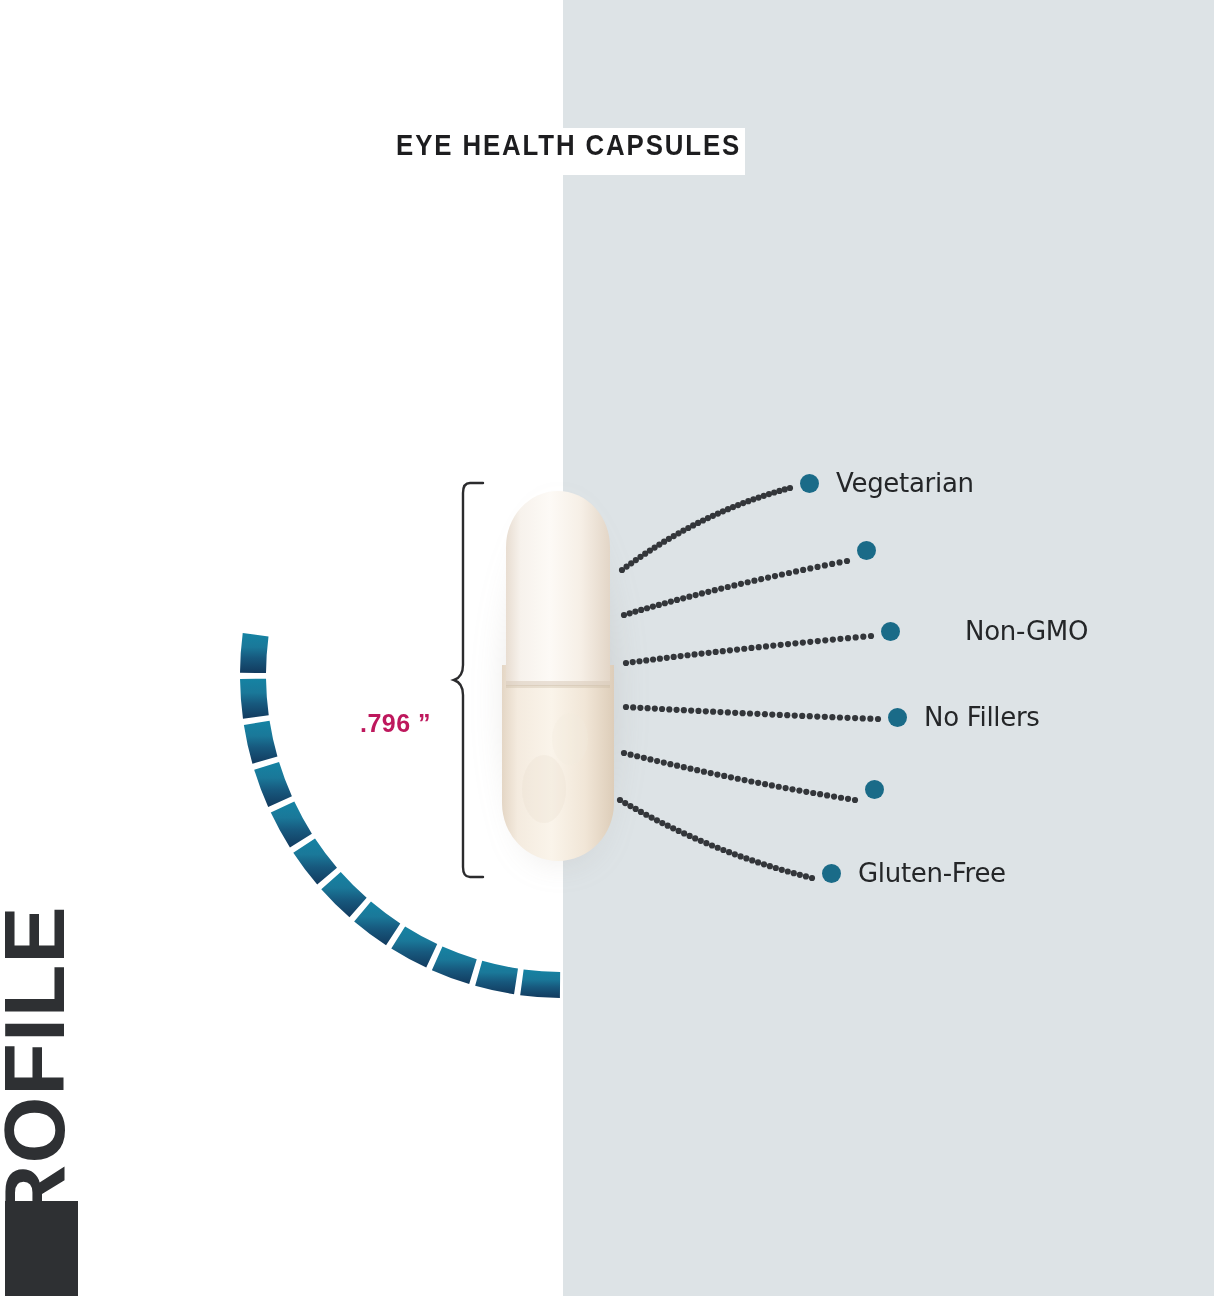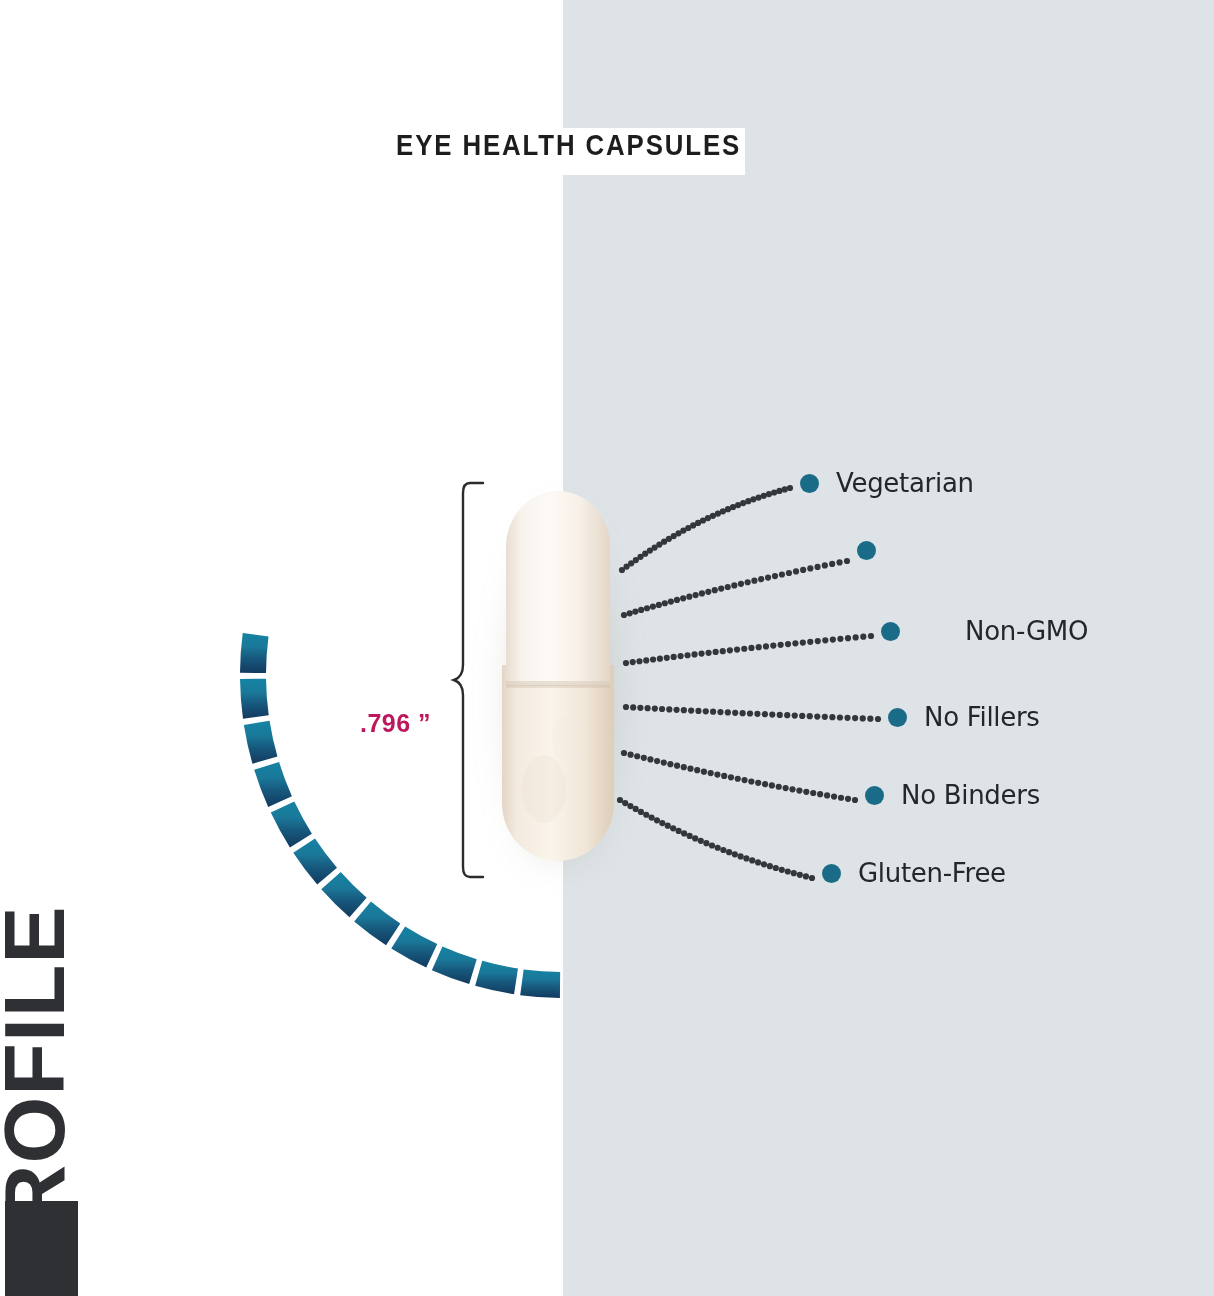--- a/index.html
+++ b/index.html
@@ -493,21 +493,20 @@
       <div class="feature" style="left: 881px; top: 616px; gap: 48px;">
         <span class="bullet" style="background: rgb(26, 107, 136);"></span>
         <span class="flabel">Non-GMO</span>
       </div>
       <div class="feature" style="left: 888px; top: 702px;">
         <span class="bullet" style="background: rgb(26, 107, 136);"></span>
         <span class="flabel">No Fillers</span>
       </div>
       <div class="feature" style="left: 865px; top: 780px;">
         <span class="bullet" style="background: rgb(26, 107, 136);"></span>
-        <span class="flabel">No Binders</span>
       </div>
       <div class="feature" style="left: 822px; top: 858px;">
         <span class="bullet" style="background: rgb(26, 107, 136);"></span>
         <span class="flabel">Gluten-Free</span>
       </div>
     </div>
 
 </div>
 
 </body></html>

